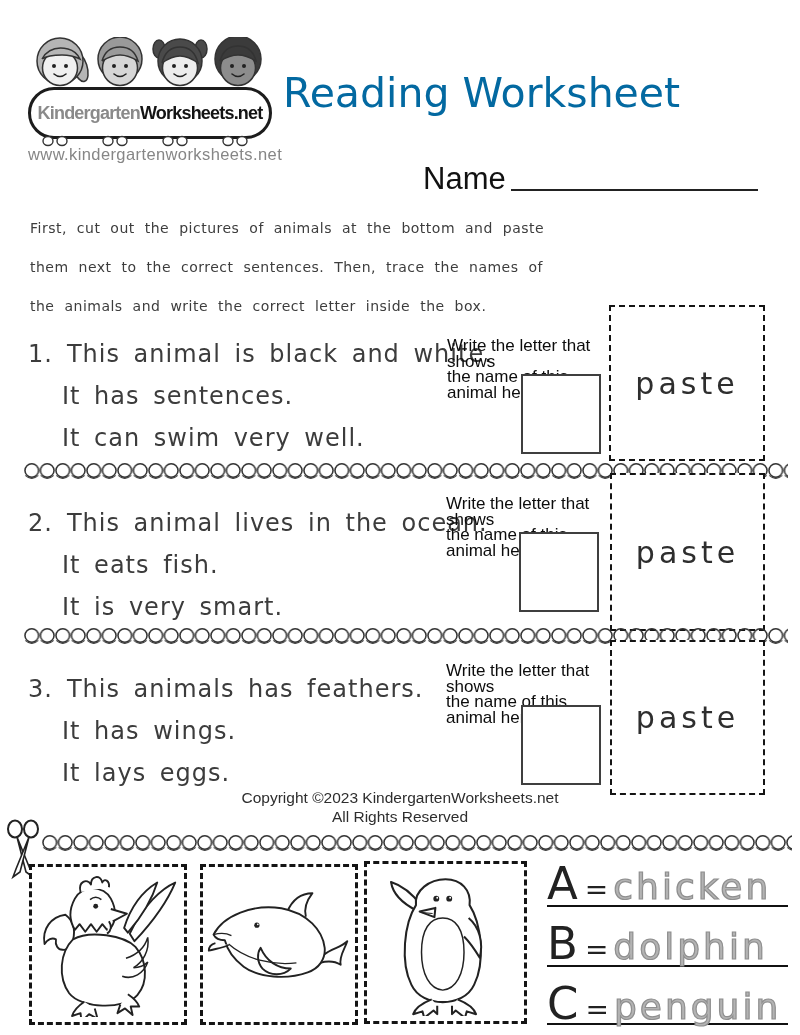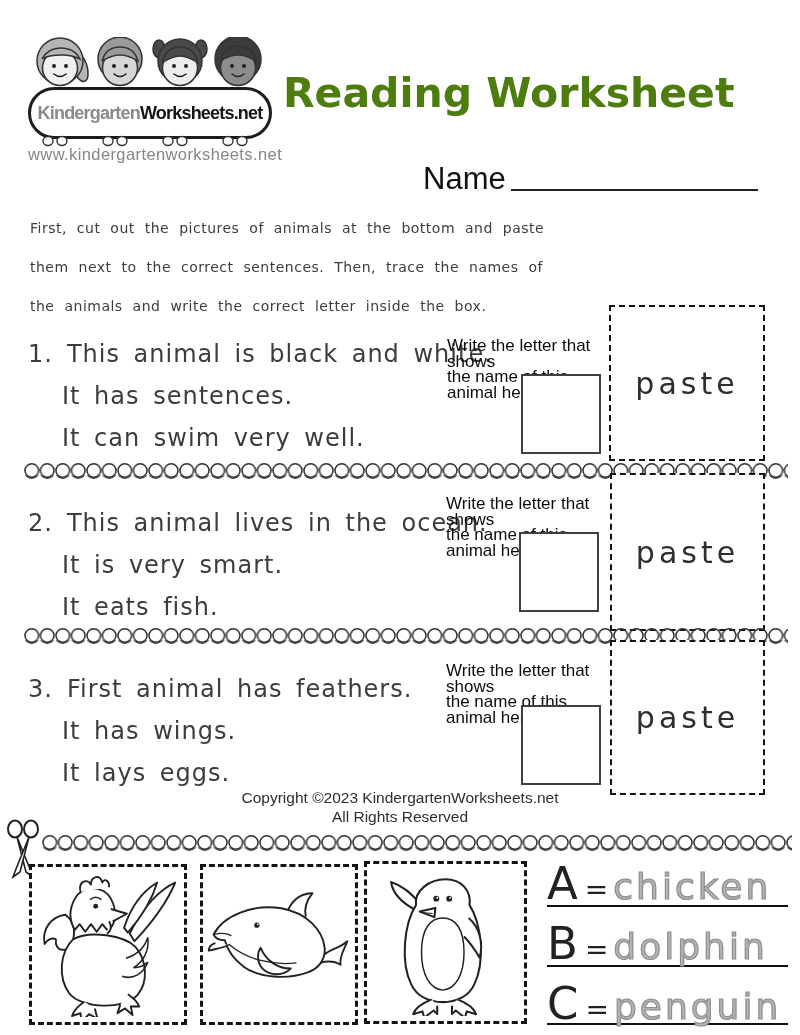--- a/index.html
+++ b/index.html
@@ -11,21 +11,21 @@
   #logo-pill{position:absolute;left:28px;top:64px;width:238px;height:46px;border:3px solid #1c1c1c;
              border-radius:26px;background:#fff;display:flex;align-items:center;justify-content:center;
              font-family:"Liberation Sans",sans-serif;font-weight:bold;font-size:18px;letter-spacing:-0.8px;white-space:nowrap;}
   #logo-pill .gray{color:#8a8a8a;}
   #logo-pill .black{color:#141414;text-align:right;}
   #logo-feet{position:absolute;left:34px;top:112px;}
   #logo-url{position:absolute;left:28px;top:122px;font-family:"Liberation Sans",sans-serif;
             font-size:16.5px;color:#868686;letter-spacing:0.4px;}
 
   
-  #title{position:absolute;left:283px;top:46px;font-size:41px;color:#4d7c0f;white-space:nowrap;font-weight:bold;}
+  #title{position:absolute;left:283px;top:46px;font-size:41px;color:#0369a1;white-space:nowrap;}
   #name-label{position:absolute;left:423px;top:138px;font-family:"Liberation Sans",sans-serif;font-size:31px;color:#111;}
   #name-line{position:absolute;left:511px;top:166px;width:247px;border-top:2px solid #222;}
 
   
   #instructions{position:absolute;left:30px;top:186px;font-size:14px;color:#3d3d3d;
                 letter-spacing:0.5px;word-spacing:5px;line-height:39px;white-space:nowrap;}
 
   
   .q{position:absolute;left:28px;font-size:24px;color:#3c3c3c;letter-spacing:1px;word-spacing:5px;
      line-height:42px;white-space:nowrap;}
@@ -152,38 +152,38 @@
   <div class="paste-box" style="left:609px;top:282px;width:152px;height:152px;">
     <span>paste</span>
   </div>
 
   <svg class="chain" style="left:24px;top:436px;" width="764" height="22">
     <rect width="764" height="22" fill="url(#chainPat)"></rect>
   </svg>
 
   <div class="q" style="top:479px;">
     <div class="q-line"><span class="q-num">2.</span><span>This animal lives in the ocean.</span></div>
+    <div class="q-line indent">It eats fish.</div>
     <div class="q-line indent">It is very smart.</div>
-    <div class="q-line indent">It eats fish.</div>
   </div>
   <div class="note" style="left:446px;top:473px;">
     <div>Write the letter that shows</div>
     <div>the name of this animal here.</div>
   </div>
   <div class="letter-box" style="left:519px;top:509px;"></div>
   <div class="paste-box" style="left:610px;top:450px;width:151px;height:154px;">
     <span>paste</span>
   </div>
 
   <svg class="chain" style="left:24px;top:601px;" width="764" height="22">
     <rect width="764" height="22" fill="url(#chainPat)"></rect>
   </svg>
 
   <div class="q" style="top:645px;">
-    <div class="q-line"><span class="q-num">3.</span><span>First animal has feathers.</span></div>
+    <div class="q-line"><span class="q-num">3.</span><span>This animals has feathers.</span></div>
     <div class="q-line indent">It has wings.</div>
     <div class="q-line indent">It lays eggs.</div>
   </div>
   <div class="note" style="left:446px;top:640px;">
     <div>Write the letter that shows</div>
     <div>the name of this animal here.</div>
   </div>
   <div class="letter-box" style="left:521px;top:682px;"></div>
   <div class="paste-box" style="left:610px;top:617px;width:151px;height:151px;">
     <span>paste</span>

